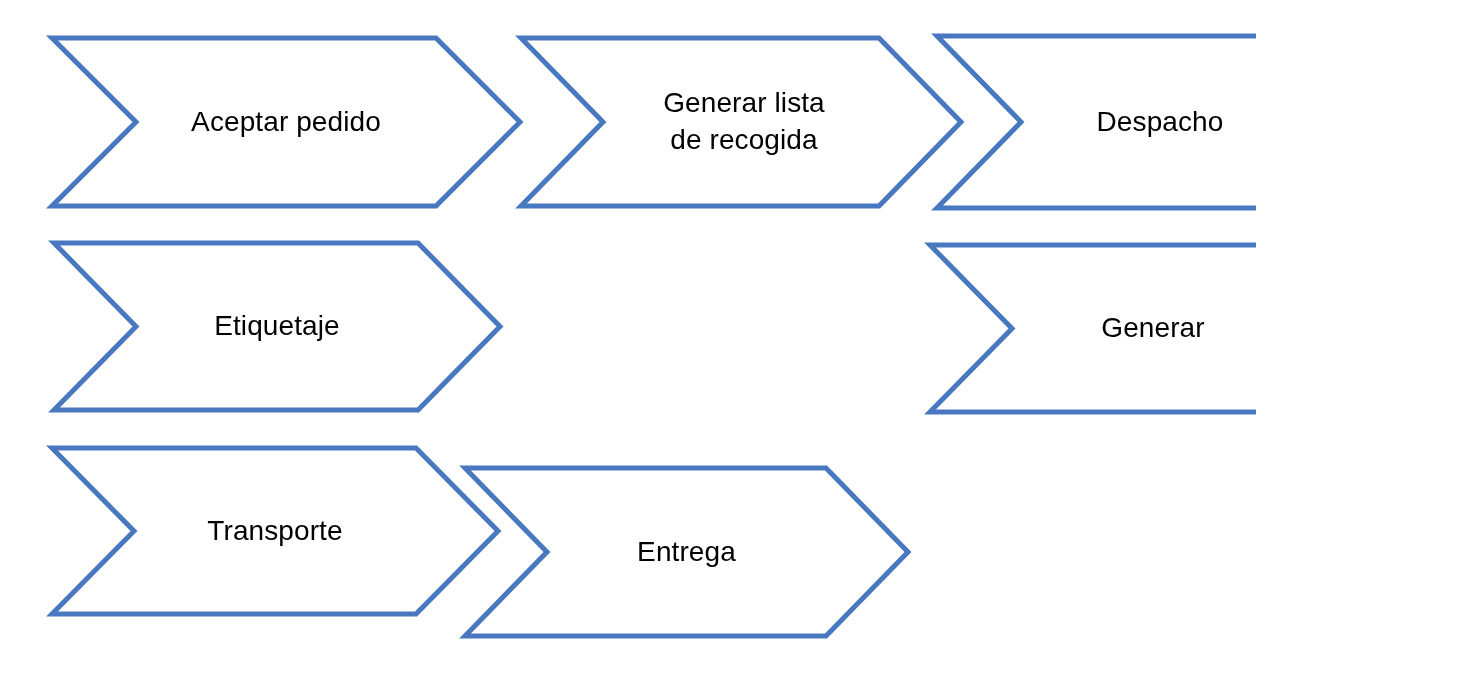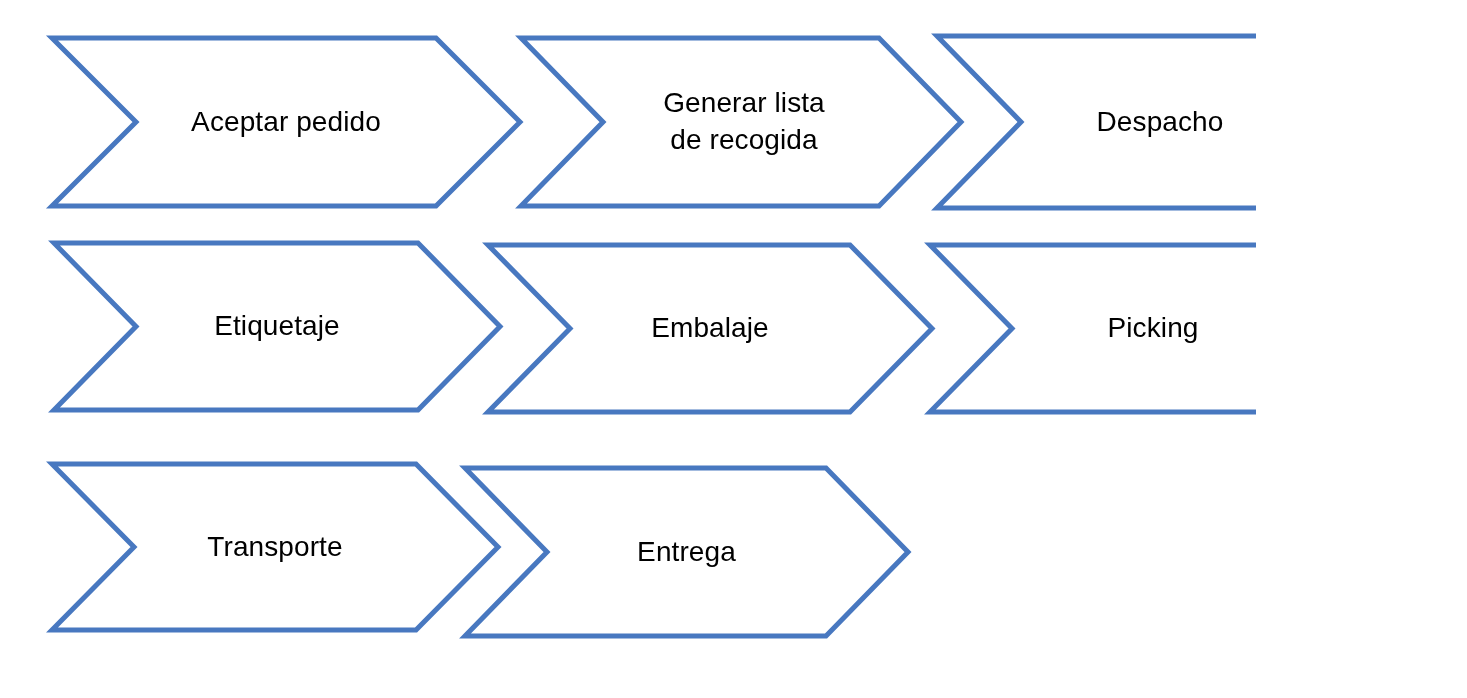--- a/index.html
+++ b/index.html
@@ -80,35 +80,29 @@
         <div class="chev-label" style="padding-left: 74px; padding-right: 72px; color: rgb(0, 0, 0);">Despacho</div>
       </div>
     </div>
     <div style="position: absolute; left: 0px; top: 0px; width: 100%; height: 100%; pointer-events: none;">
       <div class="chevron" style="left: 54px; top: 243px; width: 446px; height: 167px; pointer-events: auto;">
         <svg viewBox="0 0 446 167" preserveAspectRatio="none">
           <polygon points="0,0 364,0 446,83.5 364,167 0,167 82,83.5" class="chev-shape" fill="#FFFFFF" stroke="#4878C0"></polygon>
         </svg>
         <div class="chev-label" style="padding-left: 72px; padding-right: 72px; color: rgb(0, 0, 0);">Etiquetaje</div>
       </div>
-      <div class="chevron" style="left: 488px; top: 245px; width: 444px; height: 167px; pointer-events: auto;">
-        <svg viewBox="0 0 444 167" preserveAspectRatio="none">
-          <polygon points="0,0 362,0 444,83.5 362,167 0,167 82,83.5" class="chev-shape" fill="#FFFFFF" stroke="#4878C0"></polygon>
-        </svg>
-        <div class="chev-label" style="padding-left: 72px; padding-right: 72px; color: rgb(0, 0, 0);">Embalaje</div>
-      </div>
       <div class="chevron" style="left: 930px; top: 245px; width: 446px; height: 167px; pointer-events: auto;">
         <svg viewBox="0 0 446 167" preserveAspectRatio="none">
           <polygon points="0,0 364,0 446,83.5 364,167 0,167 82,83.5" class="chev-shape" fill="#FFFFFF" stroke="#4878C0"></polygon>
         </svg>
-        <div class="chev-label" style="padding-left: 72px; padding-right: 72px; color: rgb(0, 0, 0);">Picking</div>
+        <div class="chev-label" style="padding-left: 72px; padding-right: 72px; color: rgb(0, 0, 0);">Generar</div>
       </div>
     </div>
     <div style="position: absolute; left: 0px; top: 0px; width: 100%; height: 100%; pointer-events: none;">
-      <div class="chevron" style="left: 52px; top: 464px; width: 446px; height: 166px; pointer-events: auto; text-decoration: underline;">
+      <div class="chevron" style="left: 52px; top: 448px; width: 446px; height: 166px; pointer-events: auto; text-decoration: underline;">
         <svg viewBox="0 0 446 166" preserveAspectRatio="none">
           <polygon points="0,0 364,0 446,83 364,166 0,166 82,83" class="chev-shape" fill="#FFFFFF" stroke="#4878C0"></polygon>
         </svg>
         <div class="chev-label" style="padding-left: 72px; padding-right: 72px; color: rgb(0, 0, 0);">Transporte</div>
       </div>
       <div class="chevron" style="left: 465px; top: 468px; width: 443px; height: 168px; pointer-events: auto;">
         <svg viewBox="0 0 443 168" preserveAspectRatio="none">
           <polygon points="0,0 361,0 443,84 361,168 0,168 82,84" class="chev-shape" fill="#FFFFFF" stroke="#4878C0"></polygon>
         </svg>
         <div class="chev-label" style="padding-left: 72px; padding-right: 72px; color: rgb(0, 0, 0); text-align: right;">Entrega</div>

